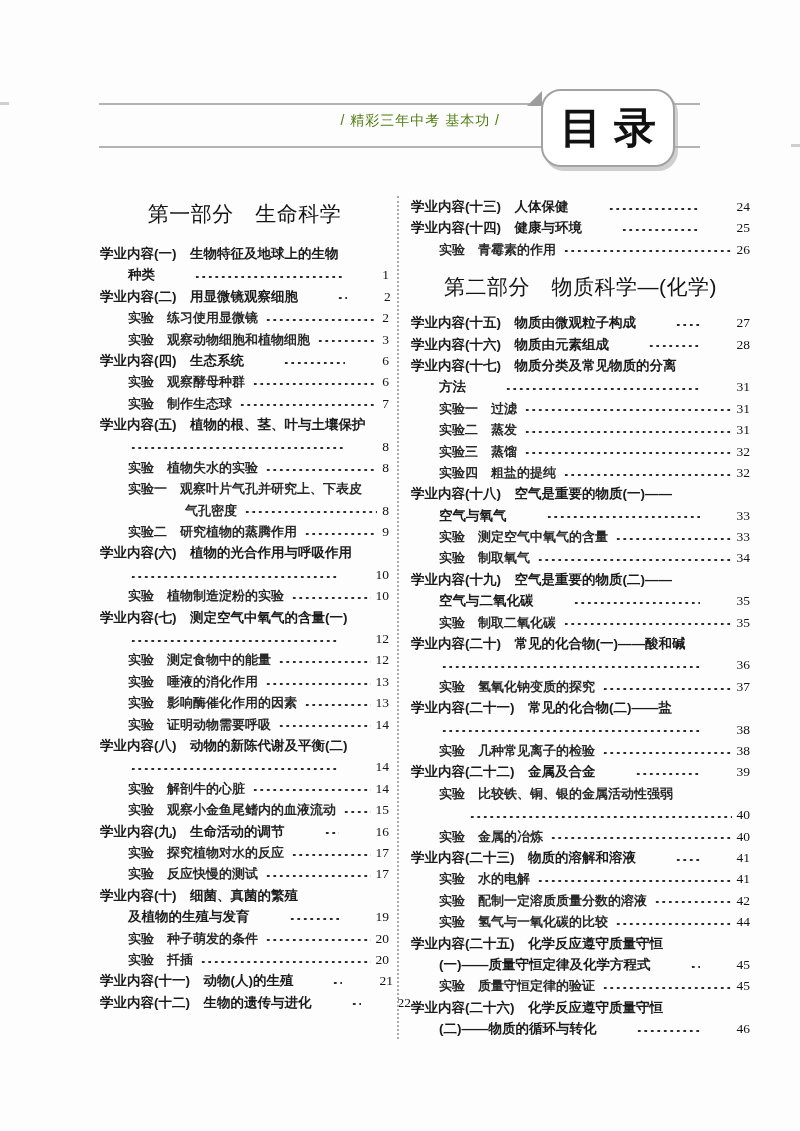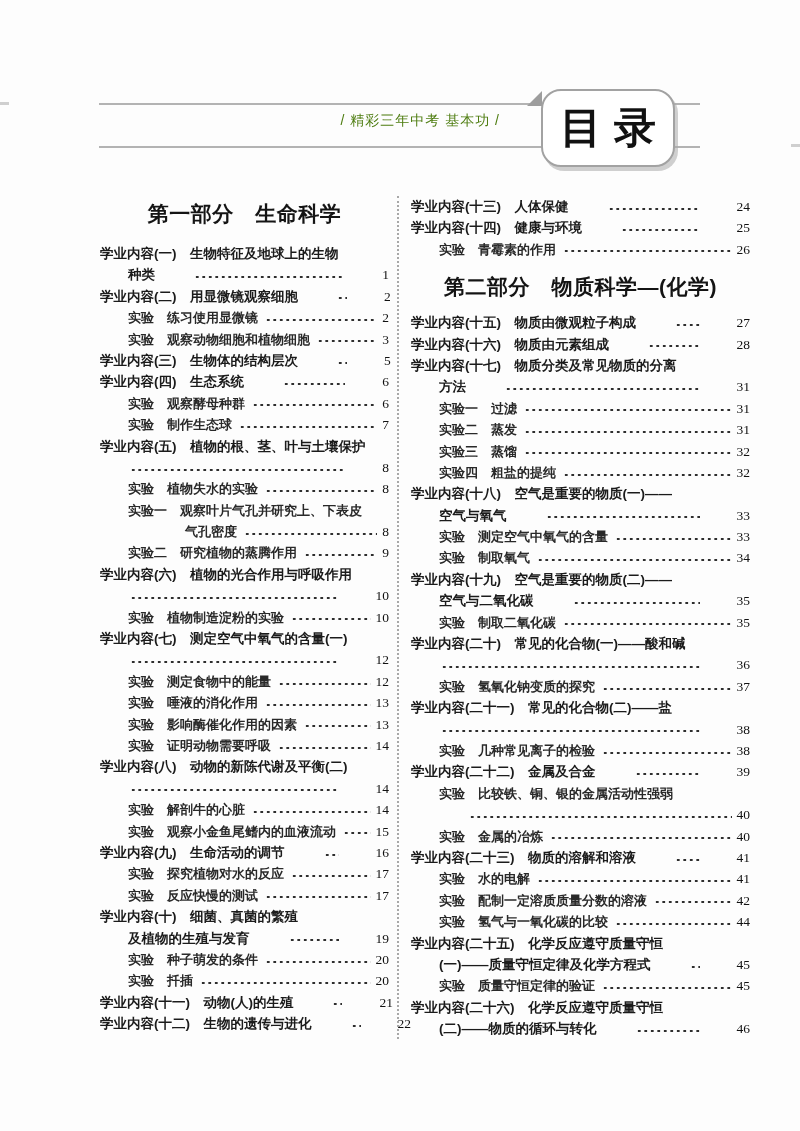--- a/index.html
+++ b/index.html
@@ -36,21 +36,21 @@
   }
   
   .toc-columns{
     position:absolute;left:100px;top:196px;width:594px;
     display:flex;align-items:flex-start;
   }
   .toc-column{box-sizing:border-box;}
   .col-left{width:289px;flex:0 0 289px;}
   .col-right{flex:1;margin-left:8px;border-left:2px dotted #a8a8a8;padding-left:12px;}
   .section-heading{
-    text-align:center;font-size:21px;font-weight:700;color:#141414;
+    text-align:center;font-size:21px;font-weight:400;color:#141414;
     letter-spacing:.5px;white-space:nowrap;line-height:28px;
   }
   .col-left .section-heading{margin:4px 0 15px 0;}
   .col-right .section-heading{margin:13px 0 11px 0;}
   .toc-row{
     display:flex;align-items:center;height:21.4px;white-space:nowrap;
     font-size:13.5px;line-height:21.4px;
   }
   .toc-row.main{font-weight:700;color:#1b1b1b;
     font-family:"Liberation Sans","DejaVu Sans",sans-serif;gap:32px;}
@@ -107,25 +107,20 @@
         <span class="row-text">实验　练习使用显微镜</span>
         <span class="leader"></span>
         <span class="page-num">2</span>
       </div>
       <div class="toc-row exp ind-1">
         <span class="row-text">实验　观察动物细胞和植物细胞</span>
         <span class="leader"></span>
         <span class="page-num">3</span>
       </div>
       <div class="toc-row main ind-0">
-        <span class="row-text">学业内容(三)　生物体的结构层次</span>
-        <span class="leader"></span>
-        <span class="page-num">5</span>
-      </div>
-      <div class="toc-row main ind-0">
         <span class="row-text">学业内容(四)　生态系统</span>
         <span class="leader"></span>
         <span class="page-num">6</span>
       </div>
       <div class="toc-row exp ind-1">
         <span class="row-text">实验　观察酵母种群</span>
         <span class="leader"></span>
         <span class="page-num">6</span>
       </div>
       <div class="toc-row exp ind-1">

